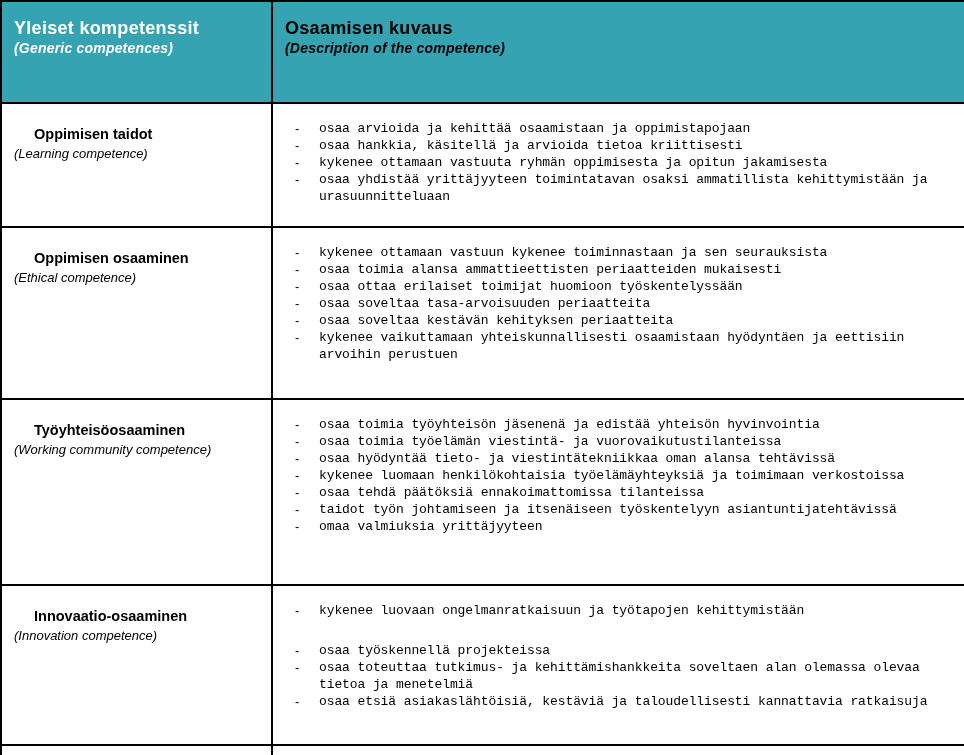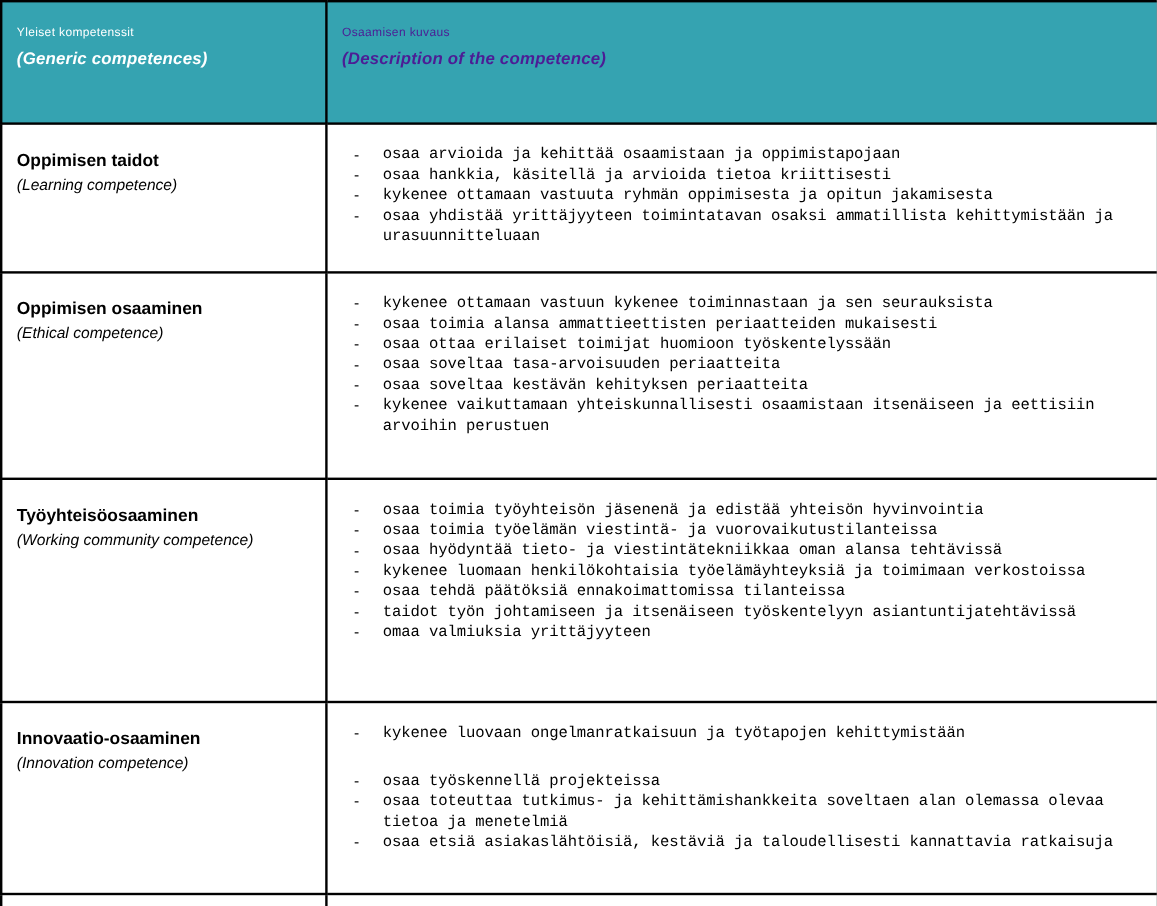--- a/index.html
+++ b/index.html
@@ -19,25 +19,25 @@
     vertical-align:top;
     padding:0;
     background:#fff;
   }
   th{
     text-align:left;
     color:#fff;
     padding:16px 8px 0 12px;
     height:84px;
   }
-  .h-title{font-weight:normal;font-size:10px;line-height:20px;letter-spacing:.3px;}
+  .h-title{font-weight:bold;font-size:18px;line-height:20px;letter-spacing:.3px;}
   .h-sub{font-weight:bold;font-style:italic;font-size:14px;line-height:20px;letter-spacing:.2px;}
 
   td.leftcell{padding:20px 8px 0 12px;}
-  .c-title{font-weight:bold;font-size:14.5px;line-height:20px;}
+  .c-title{font-weight:bold;font-size:14.5px;line-height:20px;margin-left:20px;}
   .c-sub{font-style:italic;font-size:13px;line-height:20px;}
 
   td.rightcell{padding:16px 4px 0 0;}
   .bullet{display:flex;padding-left:22px;font-size:13px;line-height:17px;letter-spacing:-0.1px;}
   .bullet-marker{flex:0 0 24px;}
   .bullet-text{flex:1;padding-right:6px;font-family:Liberation Mono, monospace;}
   .bullet-gap{height:23px;}
 
   
   tr.row-0 td{height:102px;}
@@ -53,21 +53,21 @@
   <colgroup>
       <col class="c1">
       <col class="c2">
     </colgroup>
   <thead>
     <tr>
       <th style="background: rgb(53, 163, 177); color: rgb(255, 255, 255);">
         <div class="h-title">Yleiset kompetenssit</div>
         <div class="h-sub">(Generic competences)</div>
       </th>
-      <th style="background: rgb(53, 163, 177); color: #4c1d95;">
+      <th style="background: rgb(53, 163, 177); color: #000000;">
         <div class="h-title">Osaamisen kuvaus</div>
         <div class="h-sub">(Description of the competence)</div>
       </th>
     </tr>
   </thead>
   <tbody>
       <tr class="row-0">
         <td class="leftcell">
           <div class="c-title">Oppimisen taidot</div>
           <div class="c-sub">(Learning competence)</div>
@@ -112,21 +112,21 @@
           <div class="bullet">
             <span class="bullet-marker">-</span>
             <span class="bullet-text">osaa soveltaa tasa-arvoisuuden periaatteita</span>
           </div>
           <div class="bullet">
             <span class="bullet-marker">-</span>
             <span class="bullet-text">osaa soveltaa kestävän kehityksen periaatteita</span>
           </div>
           <div class="bullet">
             <span class="bullet-marker">-</span>
-            <span class="bullet-text">kykenee vaikuttamaan yhteiskunnallisesti osaamistaan itsenäiseen ja eettisiin arvoihin perustuen</span>
+            <span class="bullet-text">kykenee vaikuttamaan yhteiskunnallisesti osaamistaan hyödyntäen ja eettisiin arvoihin perustuen</span>
           </div>
         </td>
       </tr>
       <tr class="row-2">
         <td class="leftcell">
           <div class="c-title">Työyhteisöosaaminen</div>
           <div class="c-sub">(Working community competence)</div>
         </td>
         <td class="rightcell">
           <div class="bullet">

